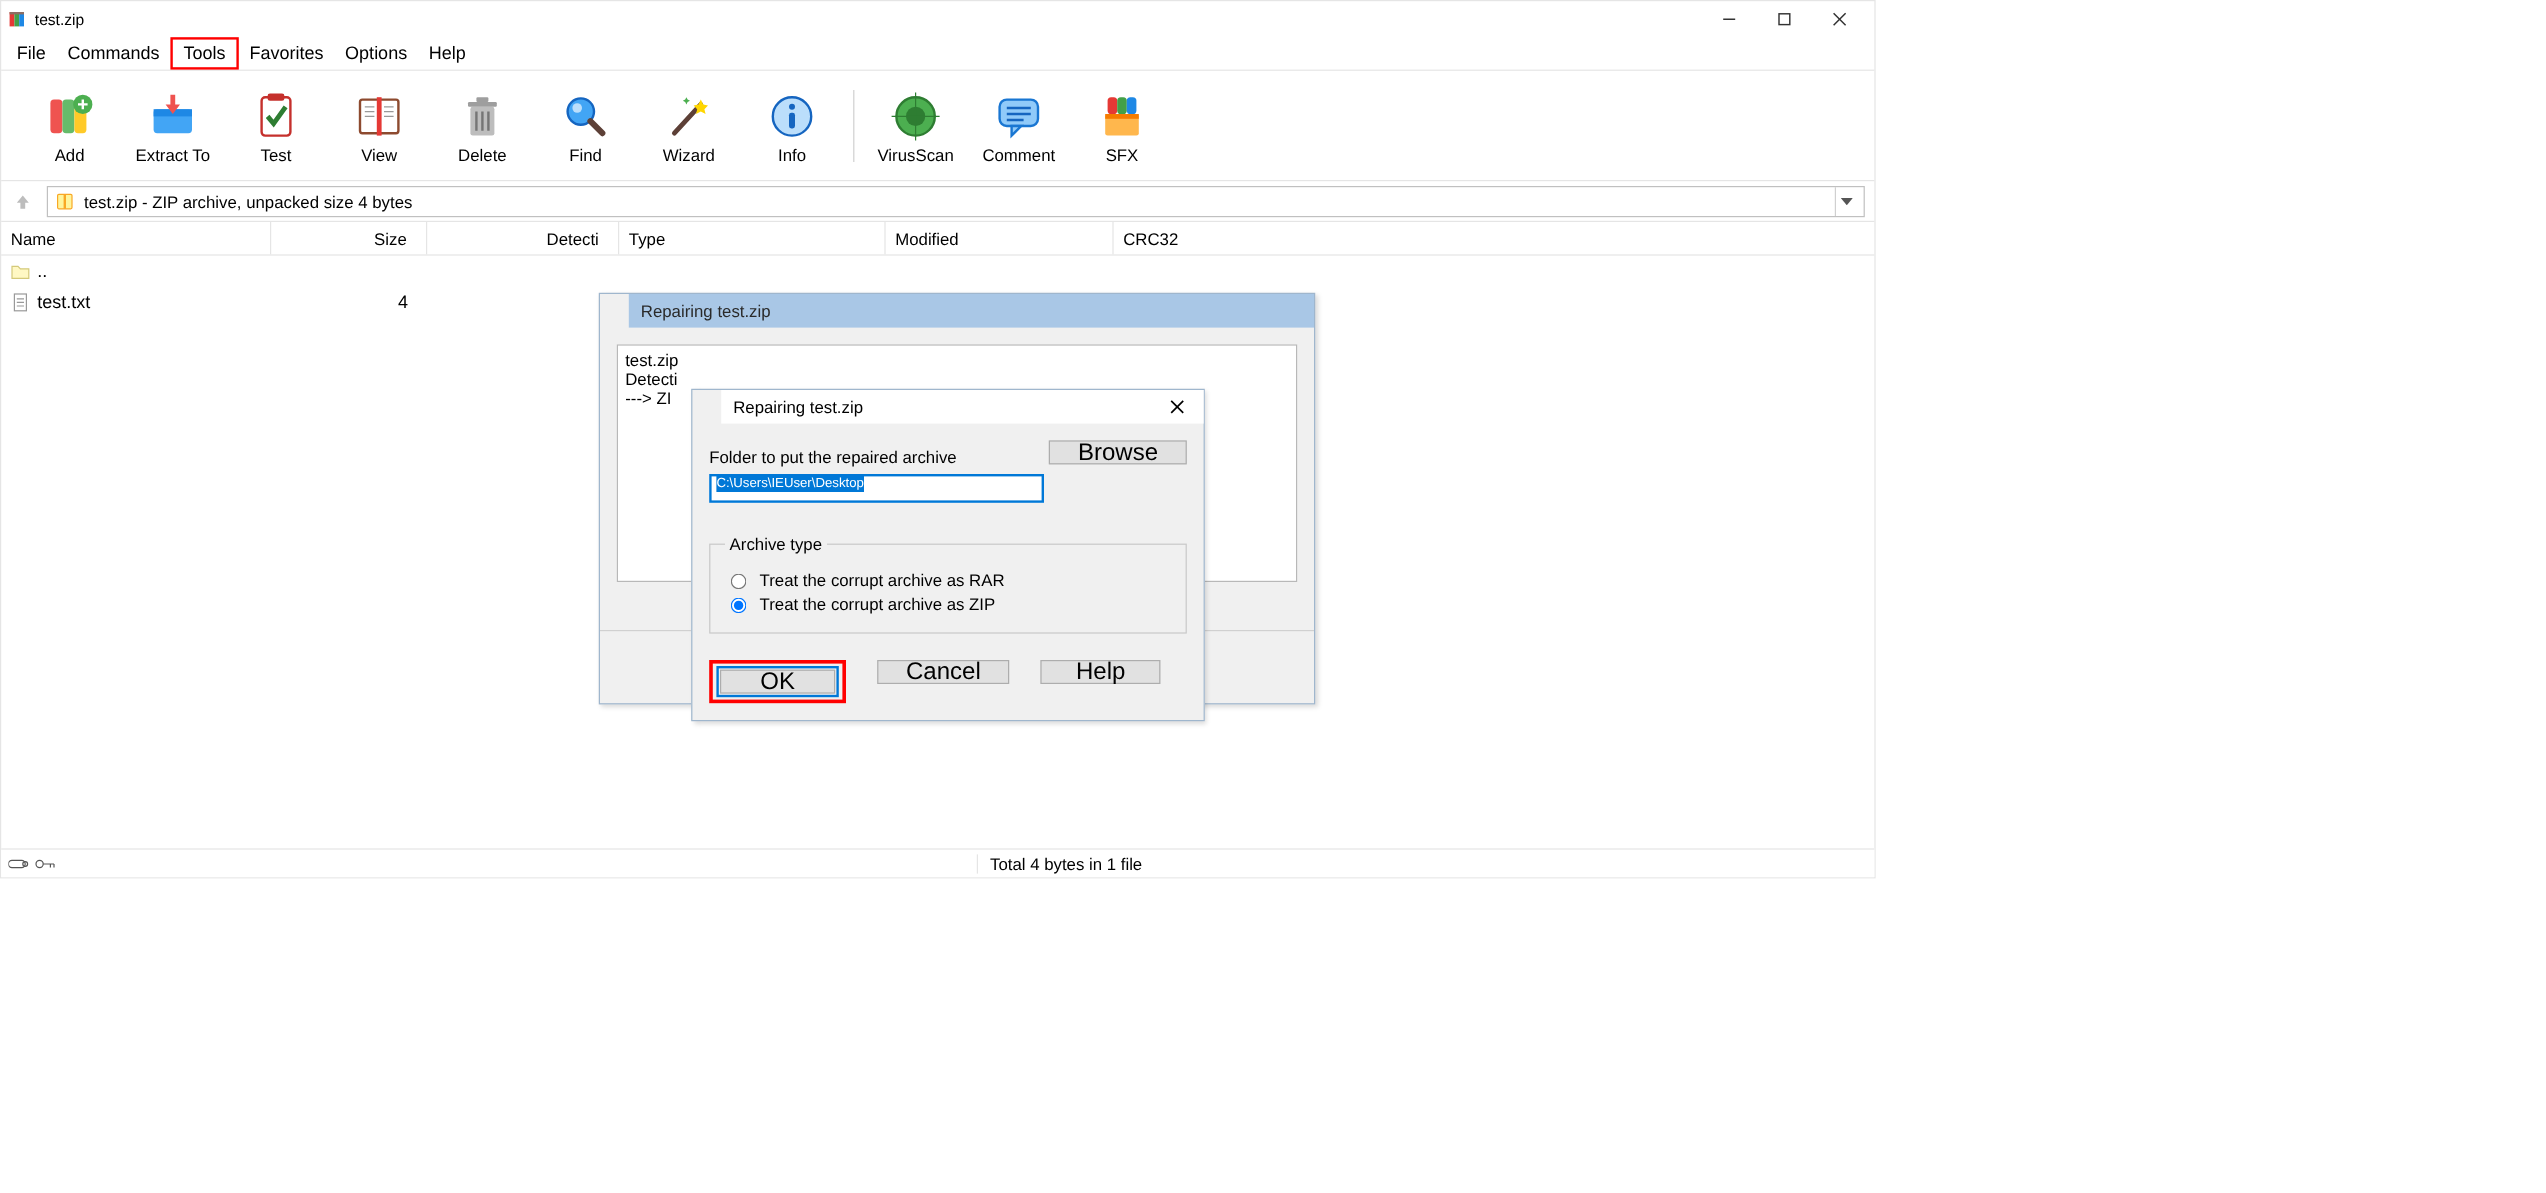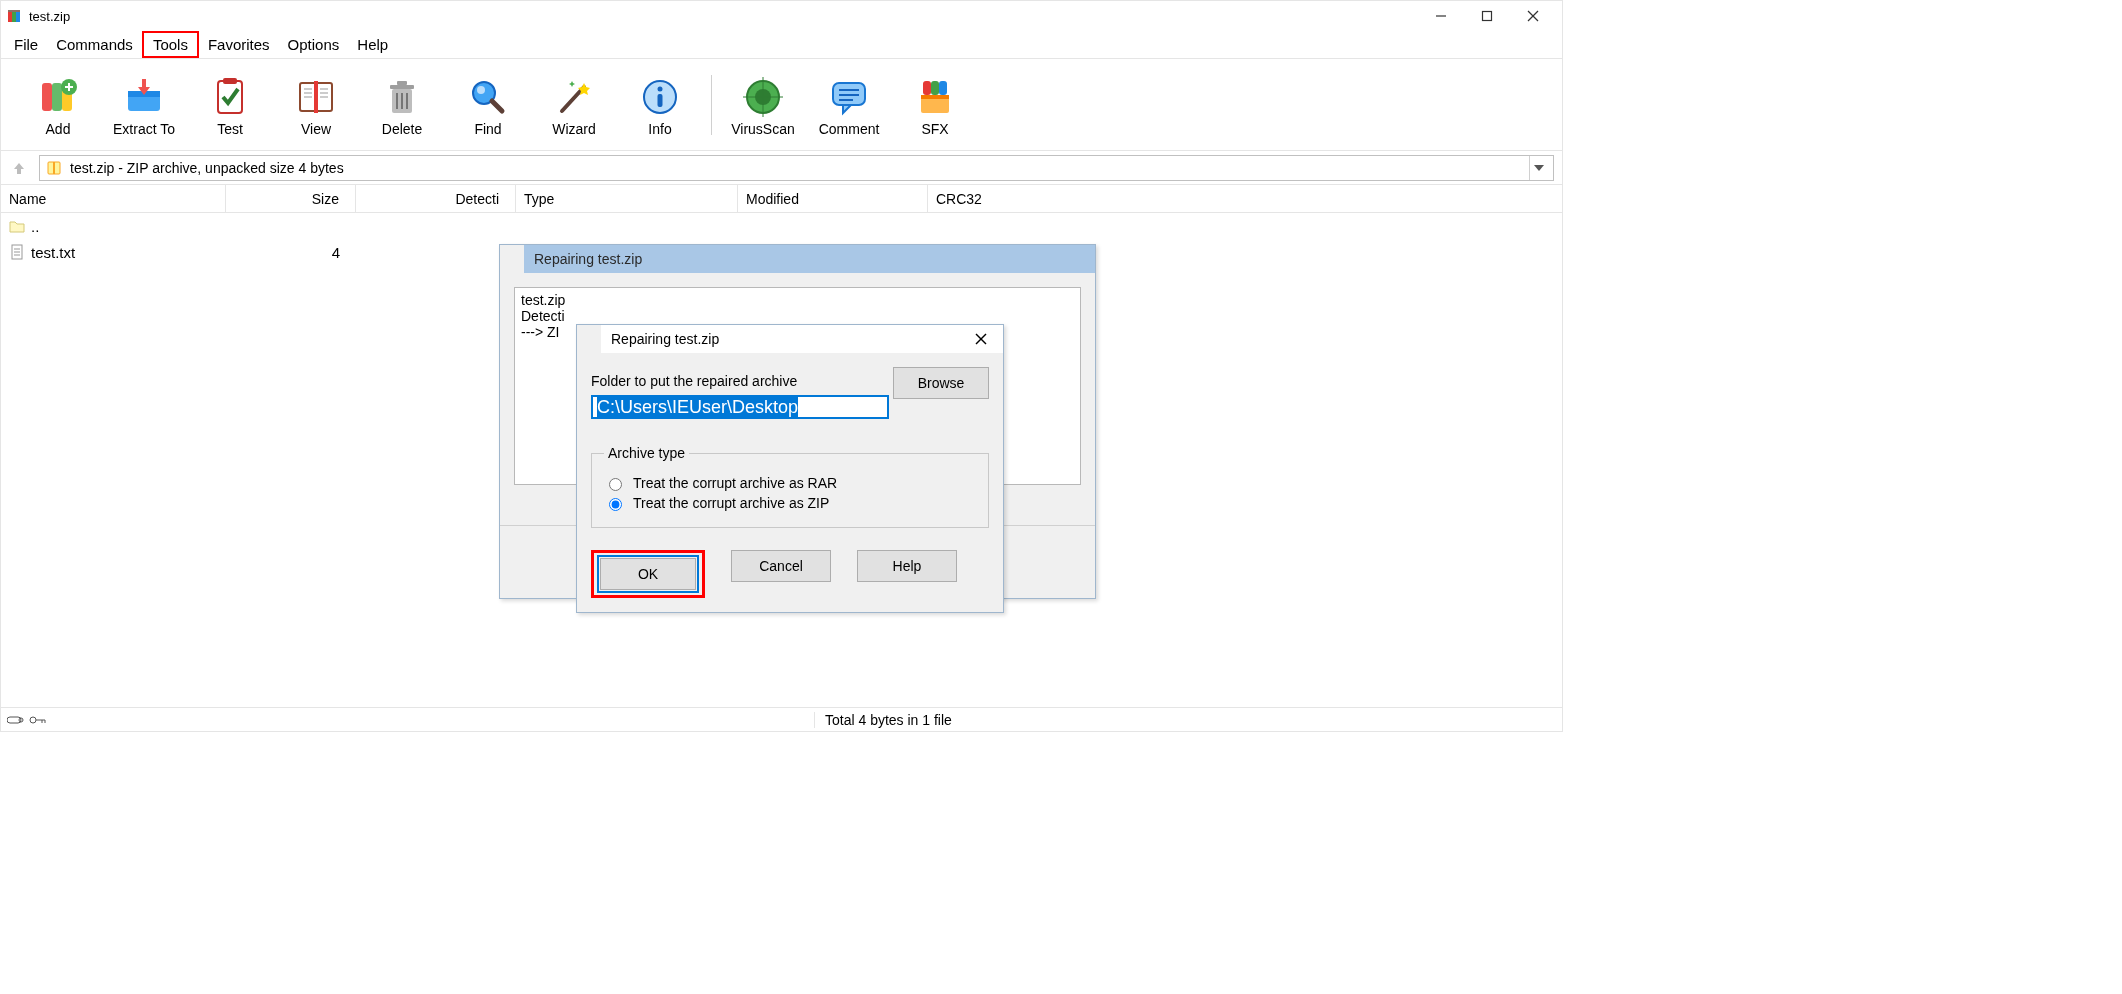--- a/index.html
+++ b/index.html
@@ -190,24 +190,24 @@
   }
   .dlg-close {
     margin-left: auto;
     width: 24px; height: 24px;
     display:flex;align-items:center;justify-content:center;
   }
   .dlg-body { padding: 14px; font-size: 14px; }
   .btn {
     background: var(--btn-bg);
     border: 1px solid var(--btn-border);
-    height: 32px;
+    height: 20px;
     min-width: 100px;
     padding: 0 23px;
-    font-size: 14px;
+    font-size: 20px;
     display: inline-flex;
     align-items: center;
     justify-content: center;
   }
   .ok-highlighted-outer {
     border: 3px solid var(--red-hl);
     padding: 2px 3px;
     display: inline-flex;
   }
   .ok-highlighted-inner {
@@ -222,21 +222,21 @@
   }
   fieldset legend { padding: 0 4px; font-size: 14px; }
   .radio-row {
     display:flex; align-items:center; gap:8px; margin: 4px 0; font-size:14px;
   }
   .text-input {
     width: 100%;
     height: 24px;
     border: 2px solid var(--blue-sel);
     padding: 0 4px;
-    font-size: 18px;
+    font-size: 11px;
     color: #fff;
     background: #fff;
   }
   .text-input .sel {
     background: var(--blue-sel);
     color: #fff;
     padding: 1px 0;
   }
   .log-box {
     background: #fff;

